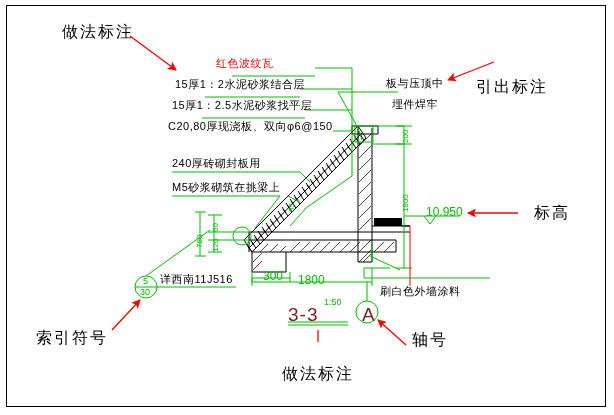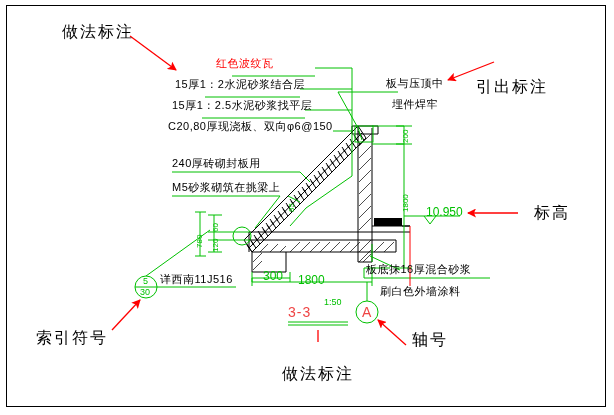--- a/index.html
+++ b/index.html
@@ -52,22 +52,22 @@
     font-size: 12px;
     letter-spacing: 0px;
   }
   .dim-green-v {
     color: #00c000;
     font-size: 8px;
     transform-origin: left top;
     transform: rotate(-90deg);
   }
   .title-green {
-    color: #ef4444;
-    font-size: 14px;
+    color: #7f1d1d;
+    font-size: 19px;
     letter-spacing: 1px;
   }
   .scale-green {
     color: #00c000;
     font-size: 9px;
   }
   .idx-green {
     color: #00c000;
     font-size: 9px;
   }
@@ -319,21 +319,20 @@
   <div class="txt cn-black" style="left:175px; top:79px;">15厚1：2水泥砂浆结合层</div>
   <div class="txt cn-black" style="left:172px; top:100px;">15厚1：2.5水泥砂浆找平层</div>
   <div class="txt cn-black" style="left:168px; top:121px;">C20,80厚现浇板、双向φ6@150</div>
 
   <div class="txt cn-black" style="left:172px; top:158px;">240厚砖砌封板用</div>
   <div class="txt cn-black" style="left:172px; top:182px;">M5砂浆砌筑在挑梁上</div>
 
   <div class="txt cn-black" style="left:386px; top:78px;">板与压顶中</div>
   <div class="txt cn-black" style="left:392px; top:99px;">埋件焊牢</div>
 
-  <div class="txt cn-black" style="left:366px; top:264px;">板底抹16厚混合砂浆</div>
   <div class="txt cn-black" style="left:380px; top:286px;">刷白色外墙涂料</div>
 
   <div class="txt dim-green-v" style="left:402px; top:143px;">200</div>
   <div class="txt dim-green-v" style="left:402px; top:212px;">1800</div>
   <div class="txt dim-green-v" style="left:196px; top:248px;">780</div>
   <div class="txt dim-green-v" style="left:212px; top:232px;">60</div>
   <div class="txt dim-green-v" style="left:212px; top:252px;">120</div>
   <div class="txt dim-green" style="left:263px; top:270px;">300</div>
   <div class="txt dim-green" style="left:298px; top:274px;">1800</div>
   <div class="txt dim-green-v" style="left:288px; top:212px;">85</div>

